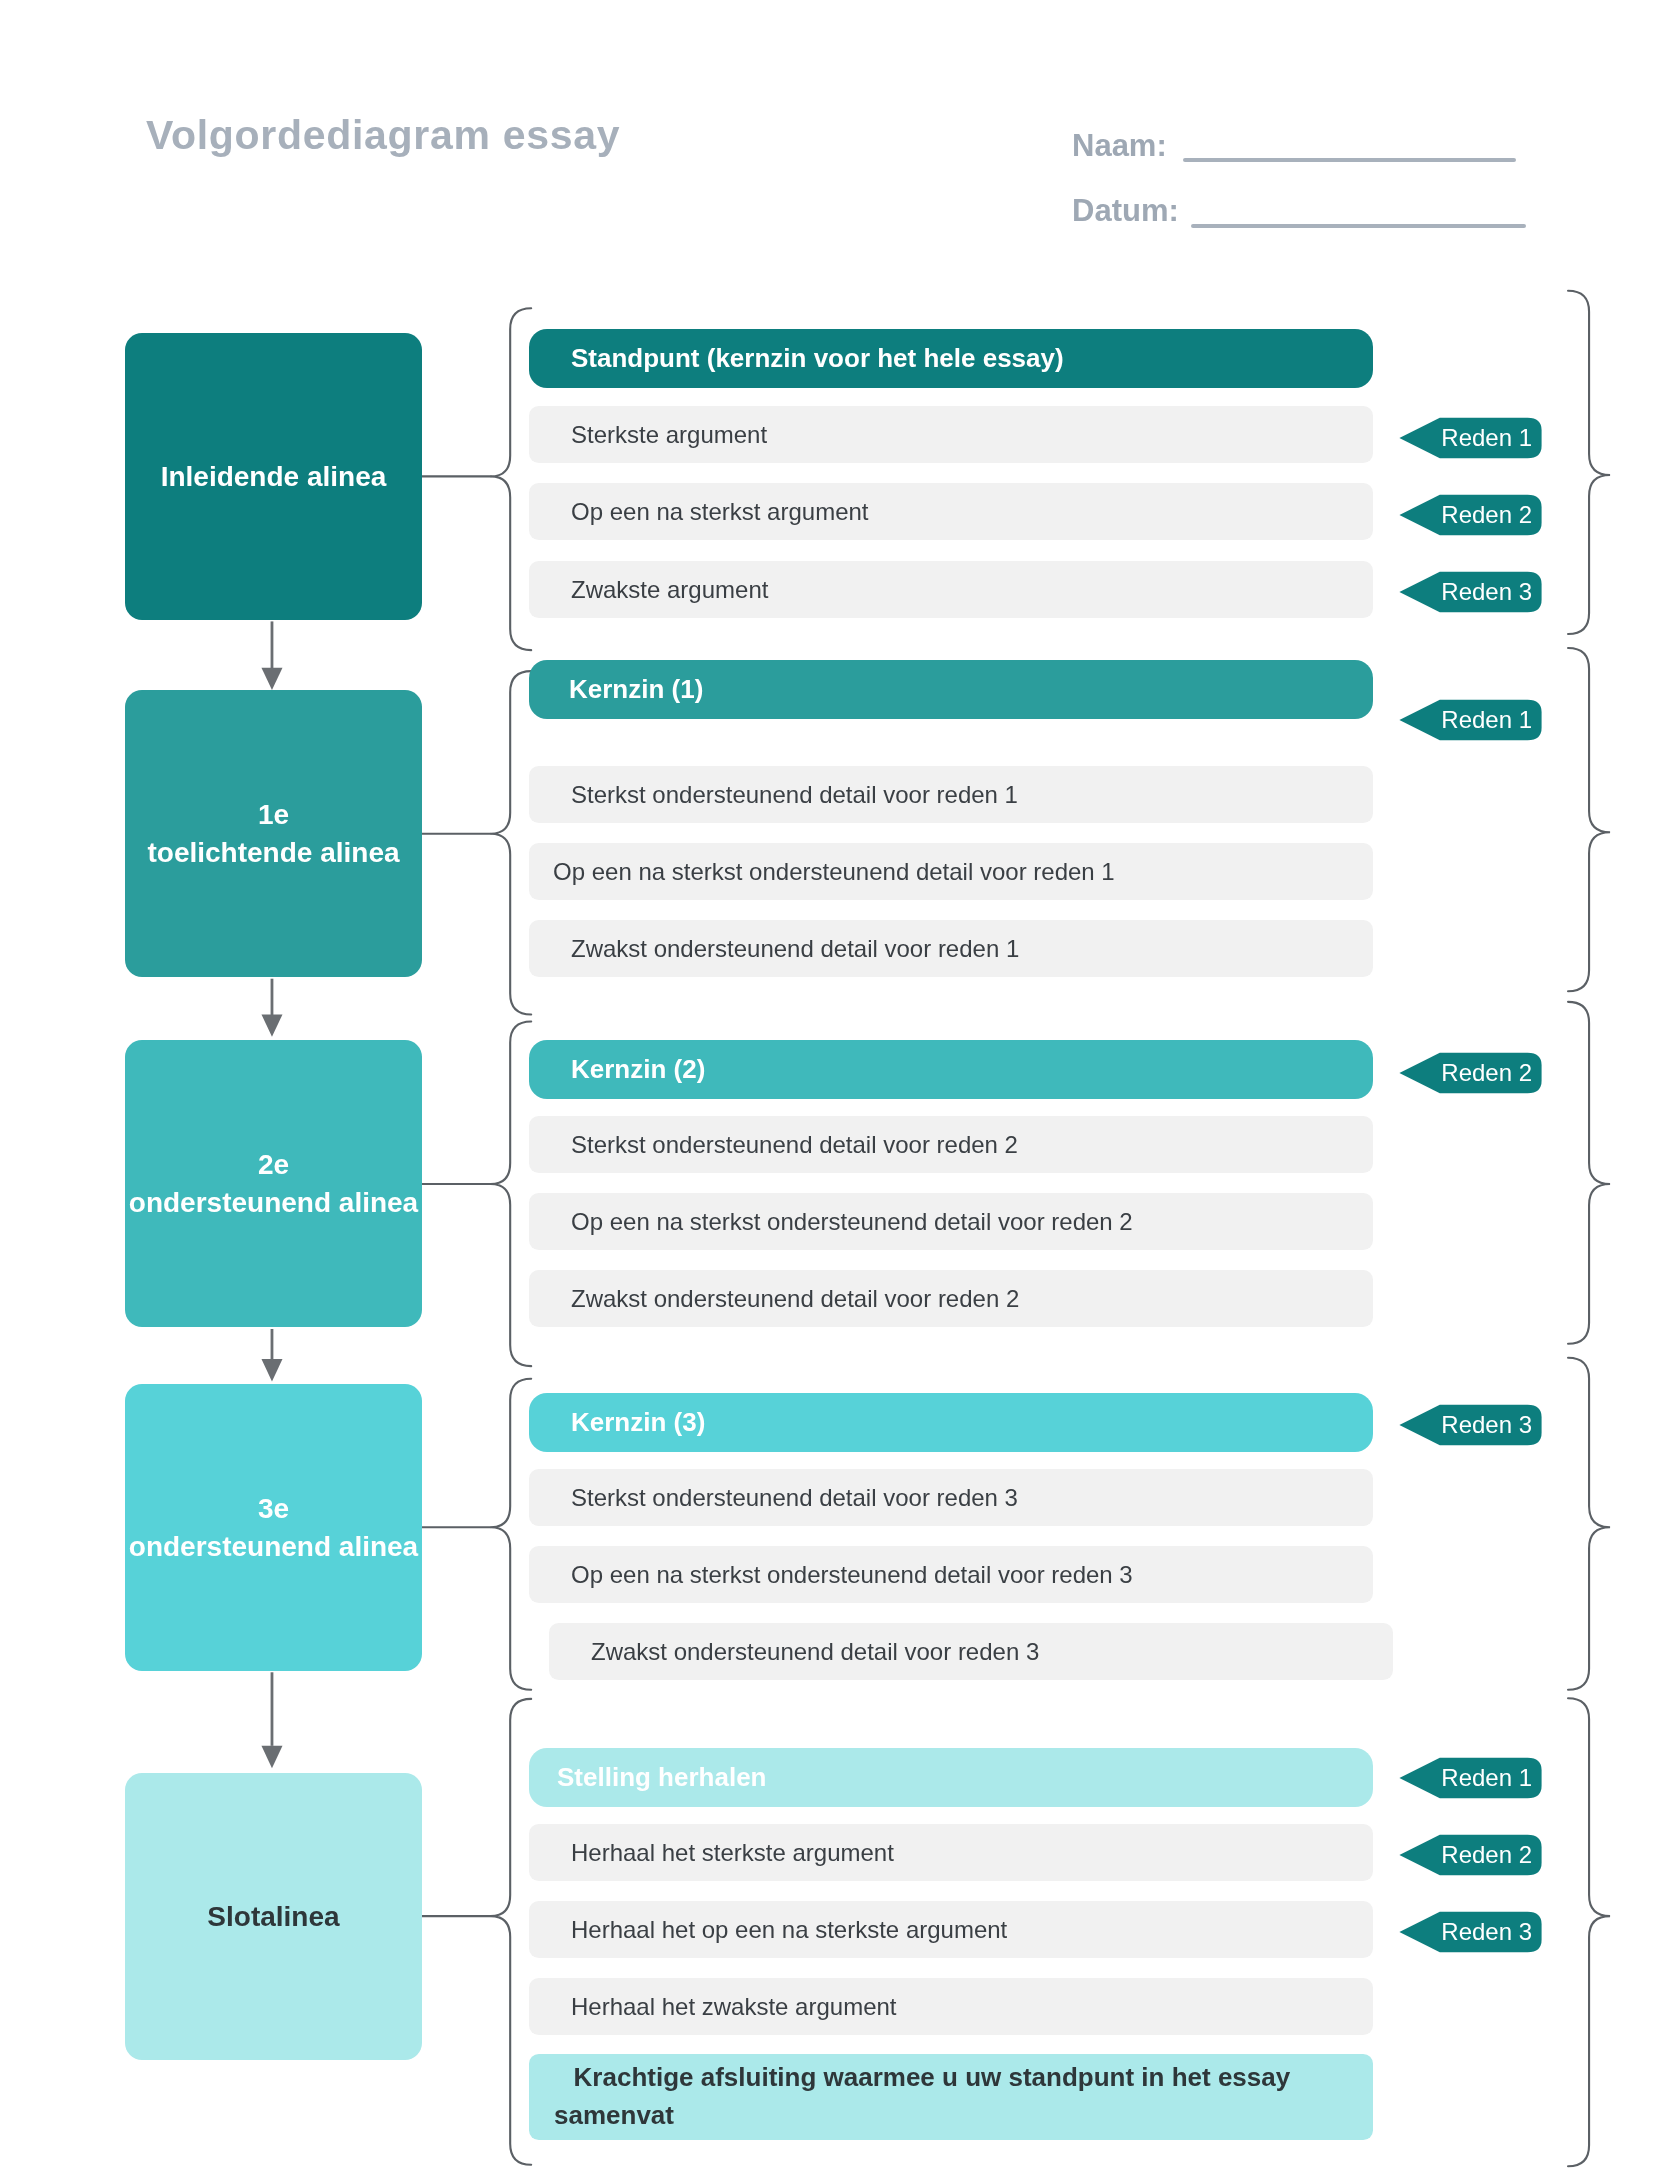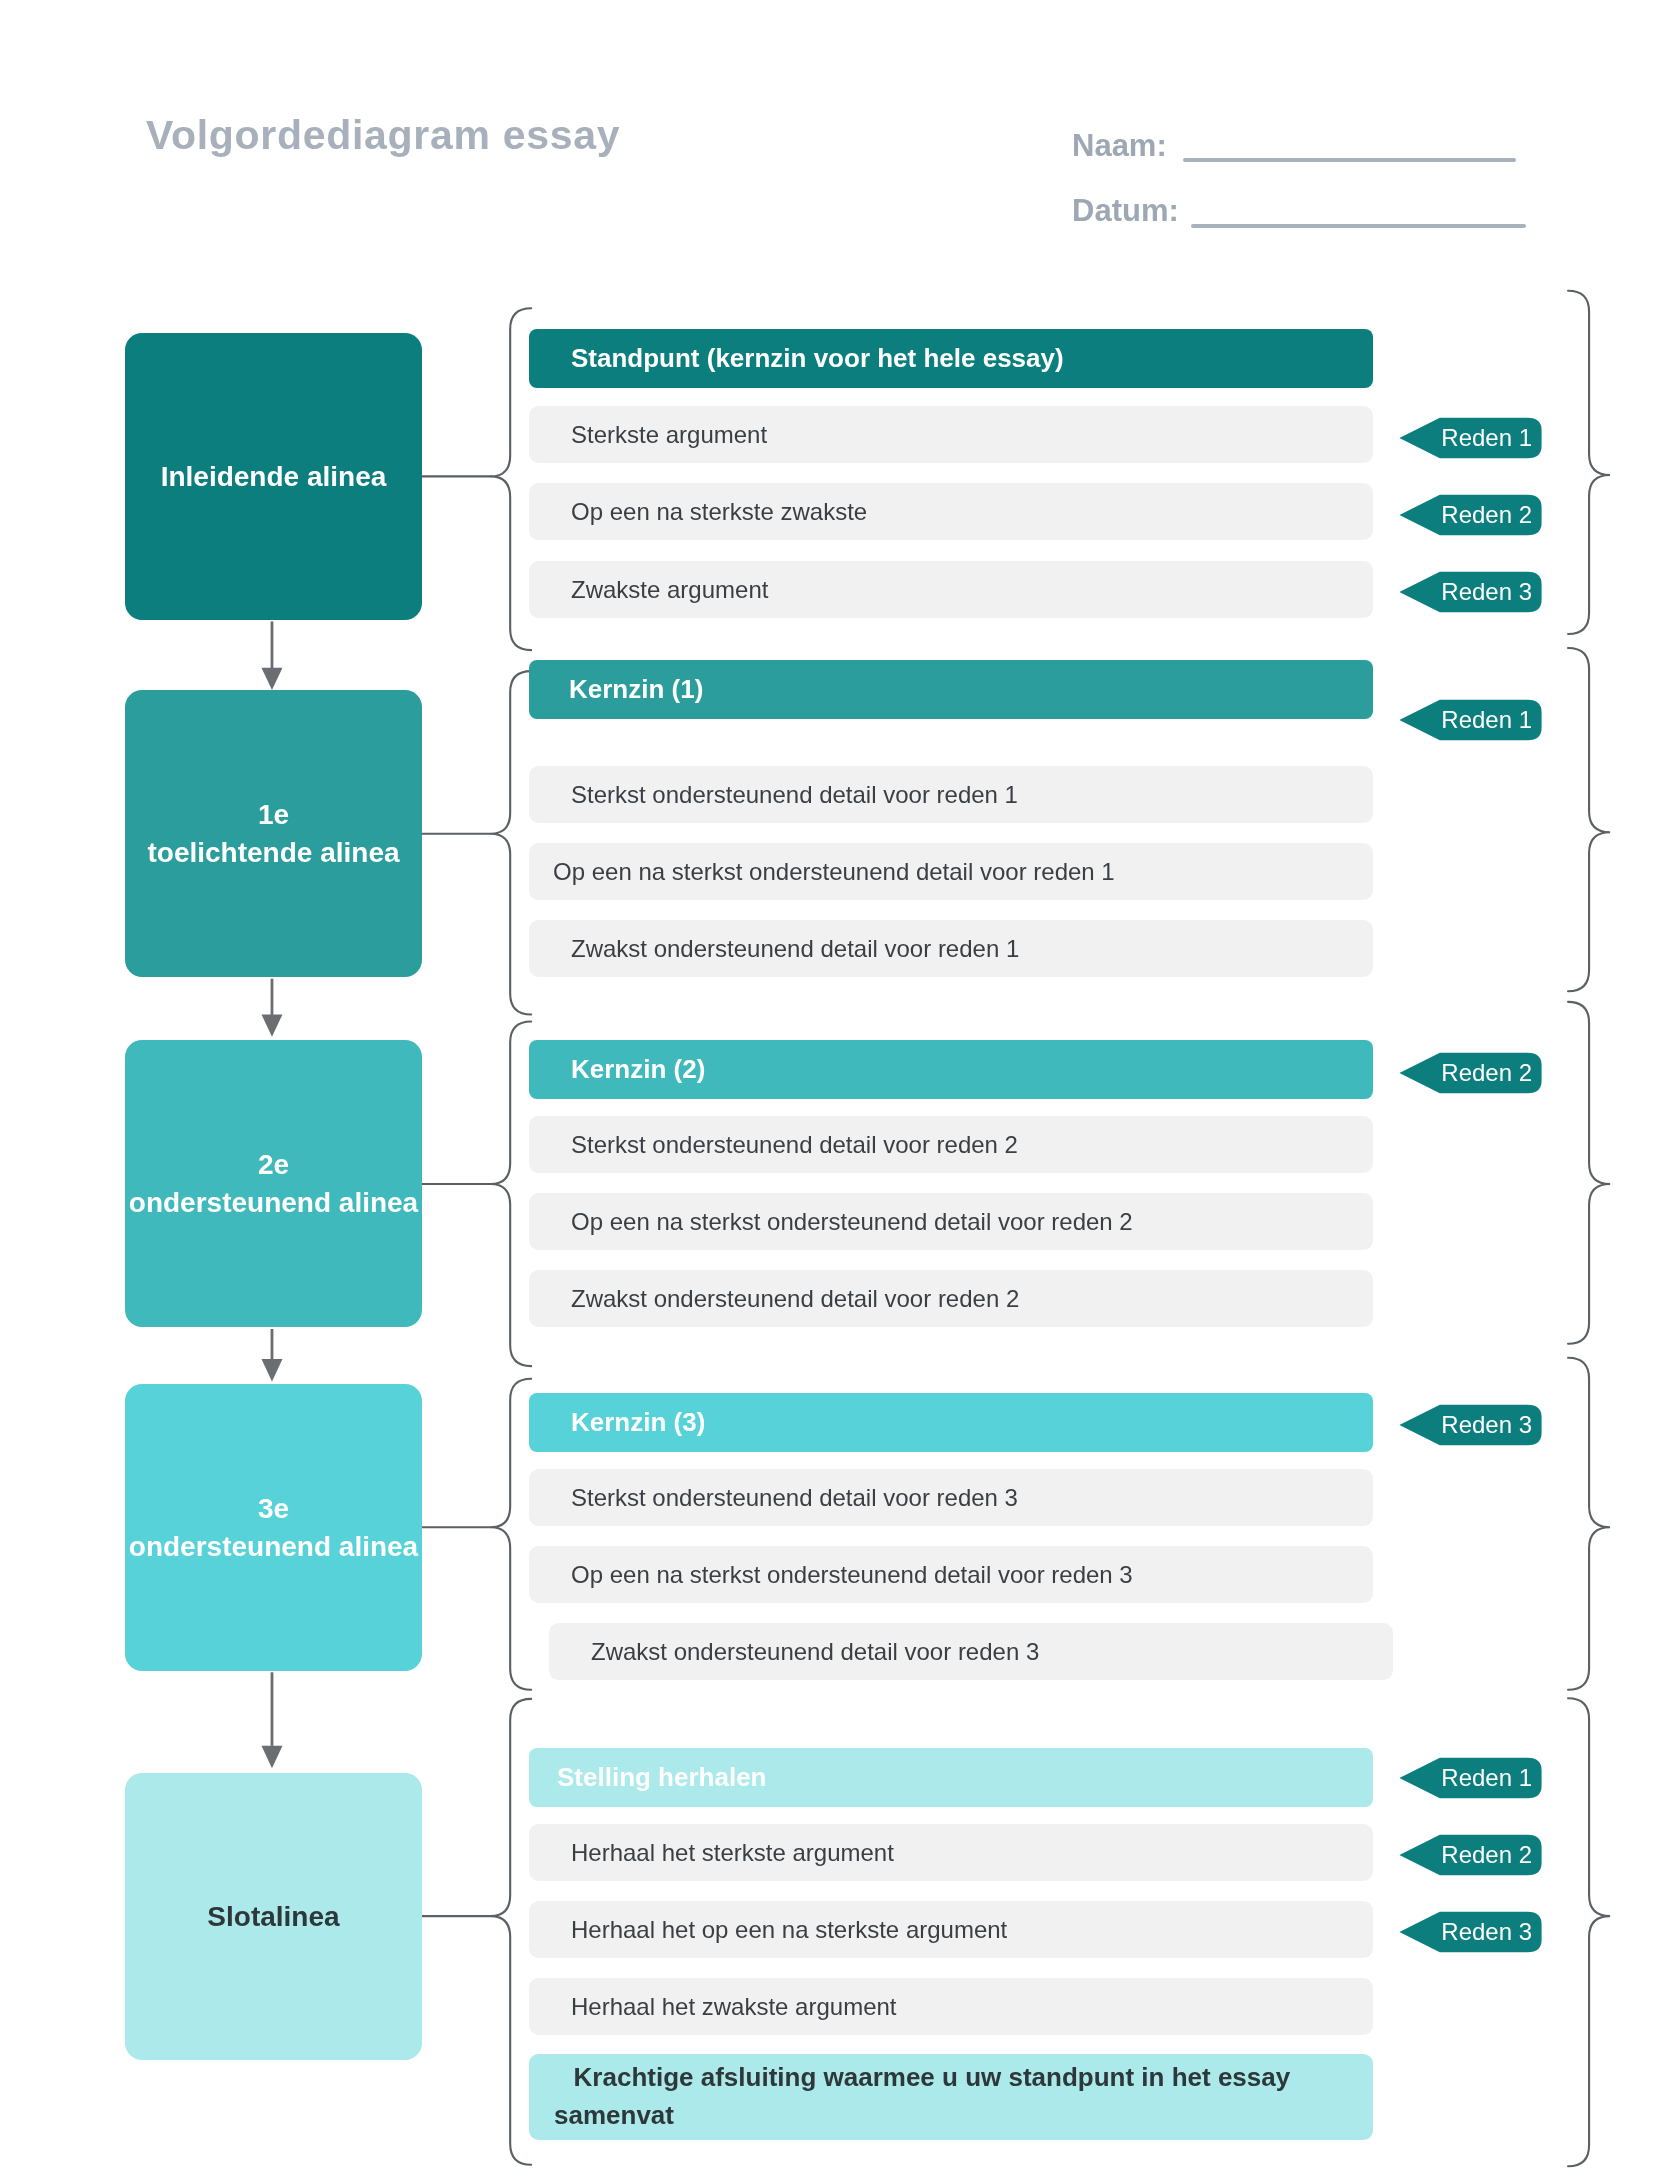--- a/index.html
+++ b/index.html
@@ -35,21 +35,21 @@
   .dark-text{color:#2e373a;}
   .row{
     position:absolute;left:529px;width:844px;height:57px;
     background:#f1f1f1;border-radius:9.8px;
     display:flex;align-items:center;
     padding-left:42px;box-sizing:border-box;
     font-size:24px;color:#3a3f44;
   }
   .group-header{
     position:absolute;left:529px;width:844px;height:59px;
-    border-radius:8px;display:flex;align-items:center;
+    border-radius:18px;display:flex;align-items:center;
     padding-left:42px;box-sizing:border-box;
     font-size:26px;font-weight:bold;color:#ffffff;
   }
   .footer-row{
     position:absolute;left:529px;width:844px;height:86px;
     border-radius:9.8px;background:#abe9ea;
     display:flex;align-items:center;
     padding:7px 28px 7px 25px;box-sizing:border-box;
     font-size:26px;font-weight:bold;color:#2e373a;line-height:1.45;
   }
@@ -114,21 +114,21 @@
   <div class="flow-box lv2" style="top:690px;">1e
 toelichtende alinea</div>
   <div class="flow-box lv3" style="top:1040px;">2e
 ondersteunend alinea</div>
   <div class="flow-box lv4" style="top:1384px;">3e
 ondersteunend alinea</div>
   <div class="flow-box lv5 dark-text" style="top:1773px;">Slotalinea</div>
 
   <div class="group-header lv1" style="top:329px;">Standpunt (kernzin voor het hele essay)</div>
   <div class="row" style="top:406px;">Sterkste argument</div>
-  <div class="row" style="top:483px;">Op een na sterkste zwakste</div>
+  <div class="row" style="top:483px;">Op een na sterkst argument</div>
   <div class="row" style="top:561px;">Zwakste argument</div>
 
   <div class="group-header lv2" style="top:660px;padding-left:40px;">Kernzin (1)</div>
   <div class="row" style="top:766px;">Sterkst ondersteunend detail voor reden 1</div>
   <div class="row" style="top:843px;padding-left:24px;">Op een na sterkst ondersteunend detail voor reden 1</div>
   <div class="row" style="top:920px;">Zwakst ondersteunend detail voor reden 1</div>
 
   <div class="group-header lv3" style="top:1040px;">Kernzin (2)</div>
   <div class="row" style="top:1116px;">Sterkst ondersteunend detail voor reden 2</div>
   <div class="row" style="top:1193px;">Op een na sterkst ondersteunend detail voor reden 2</div>

